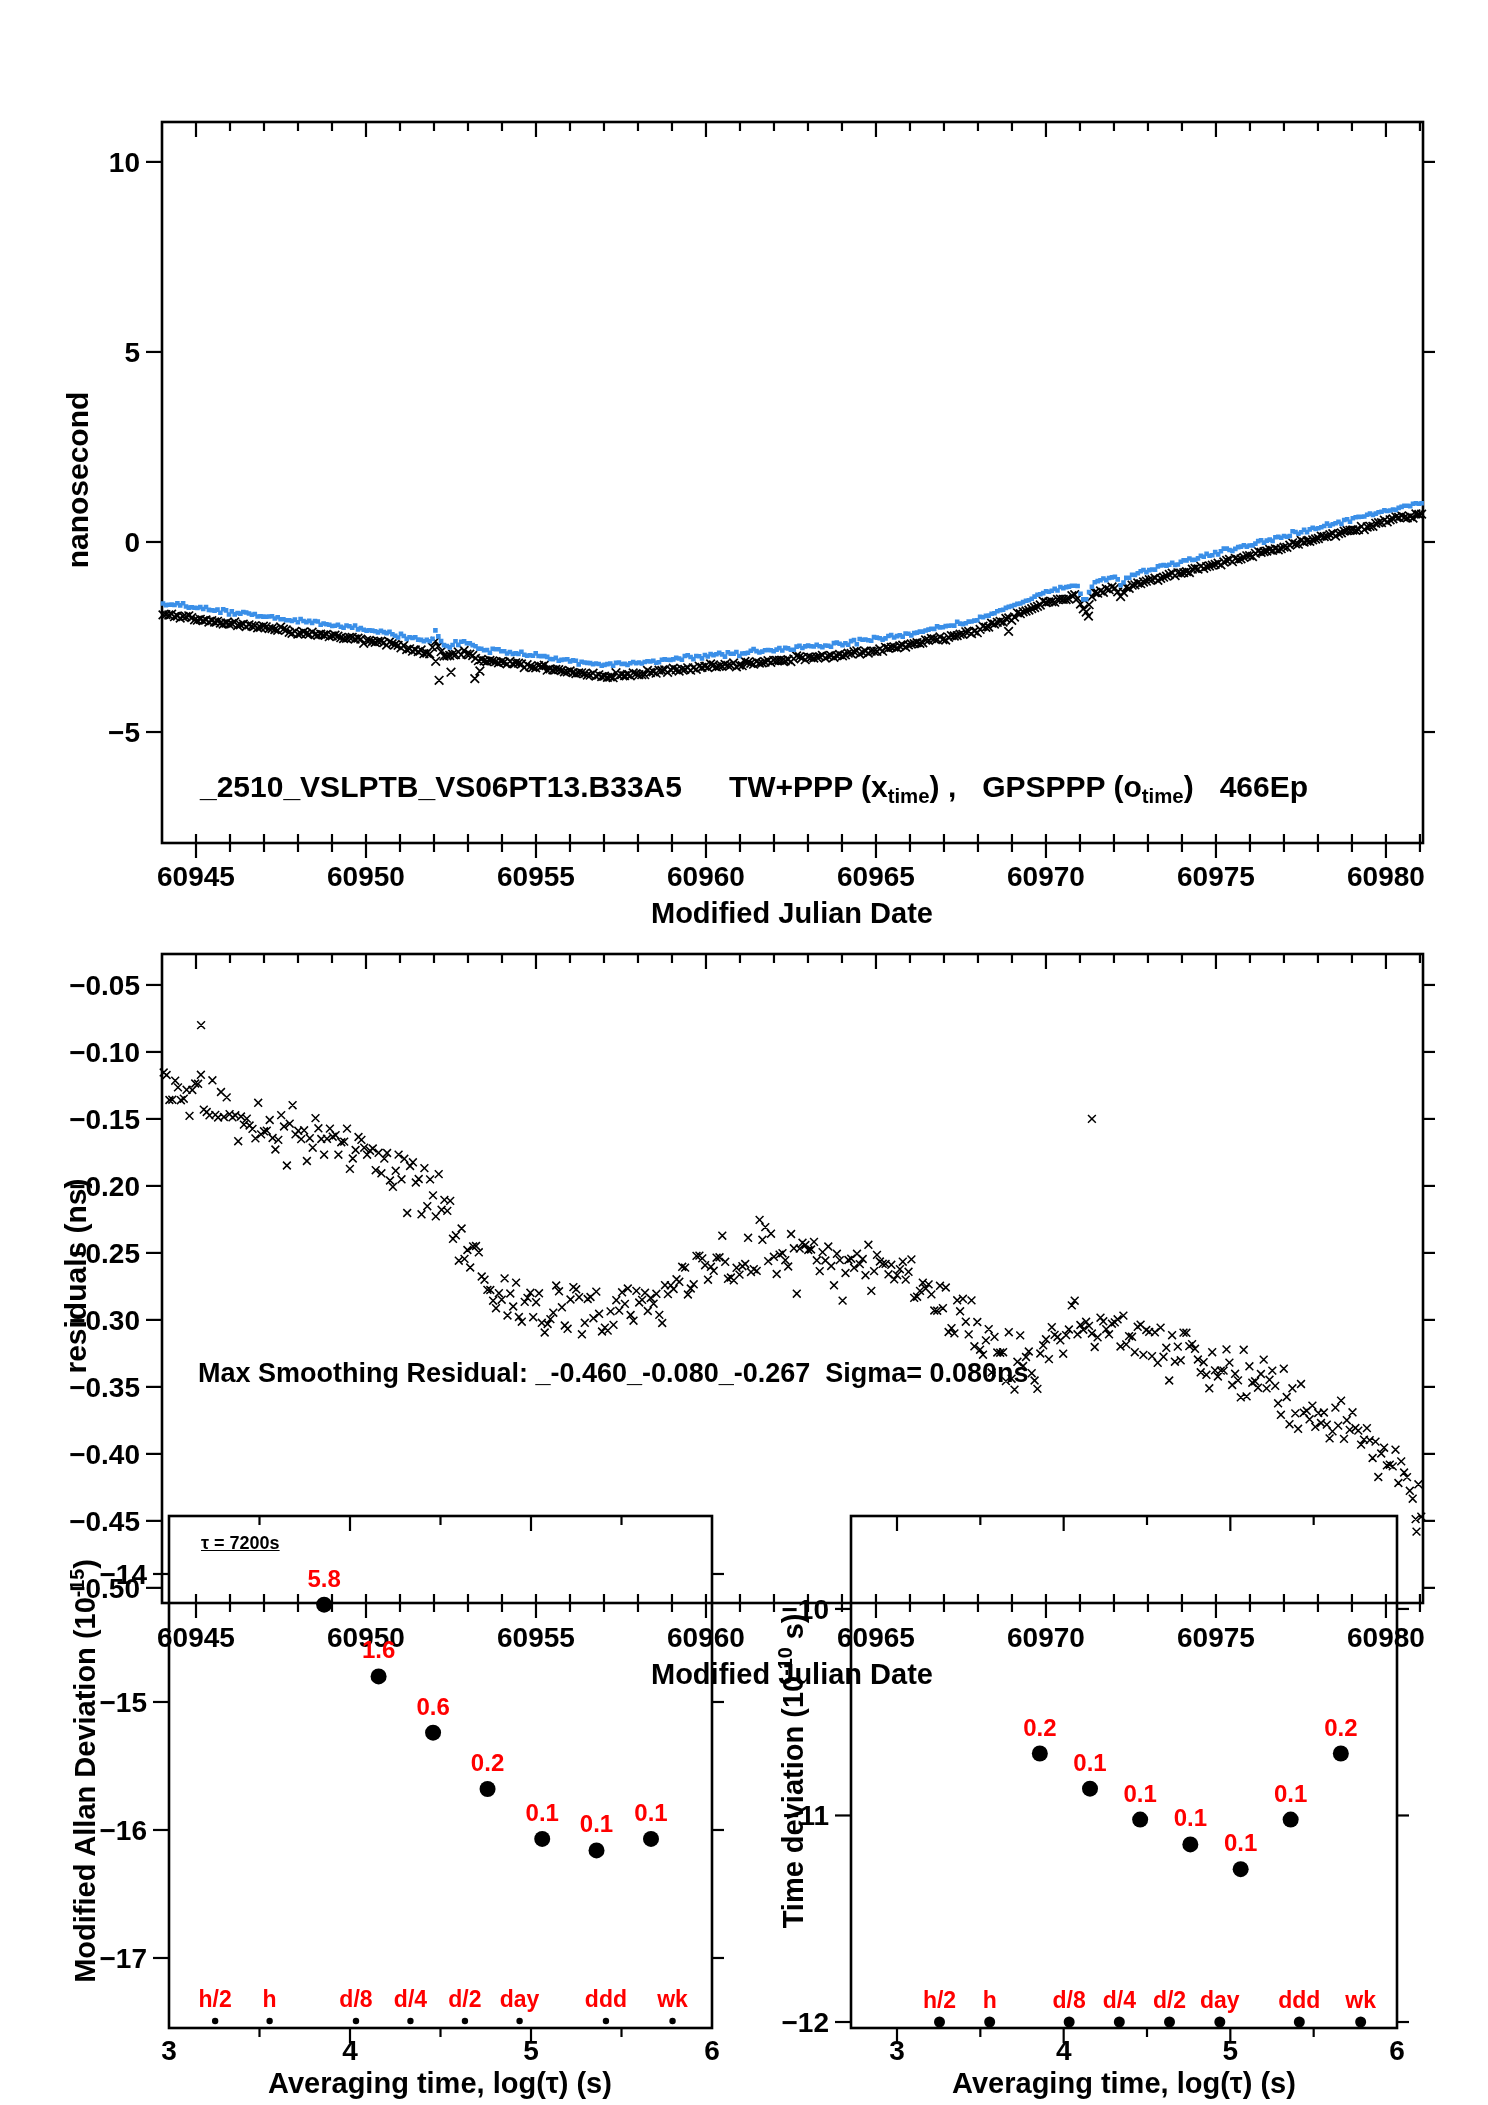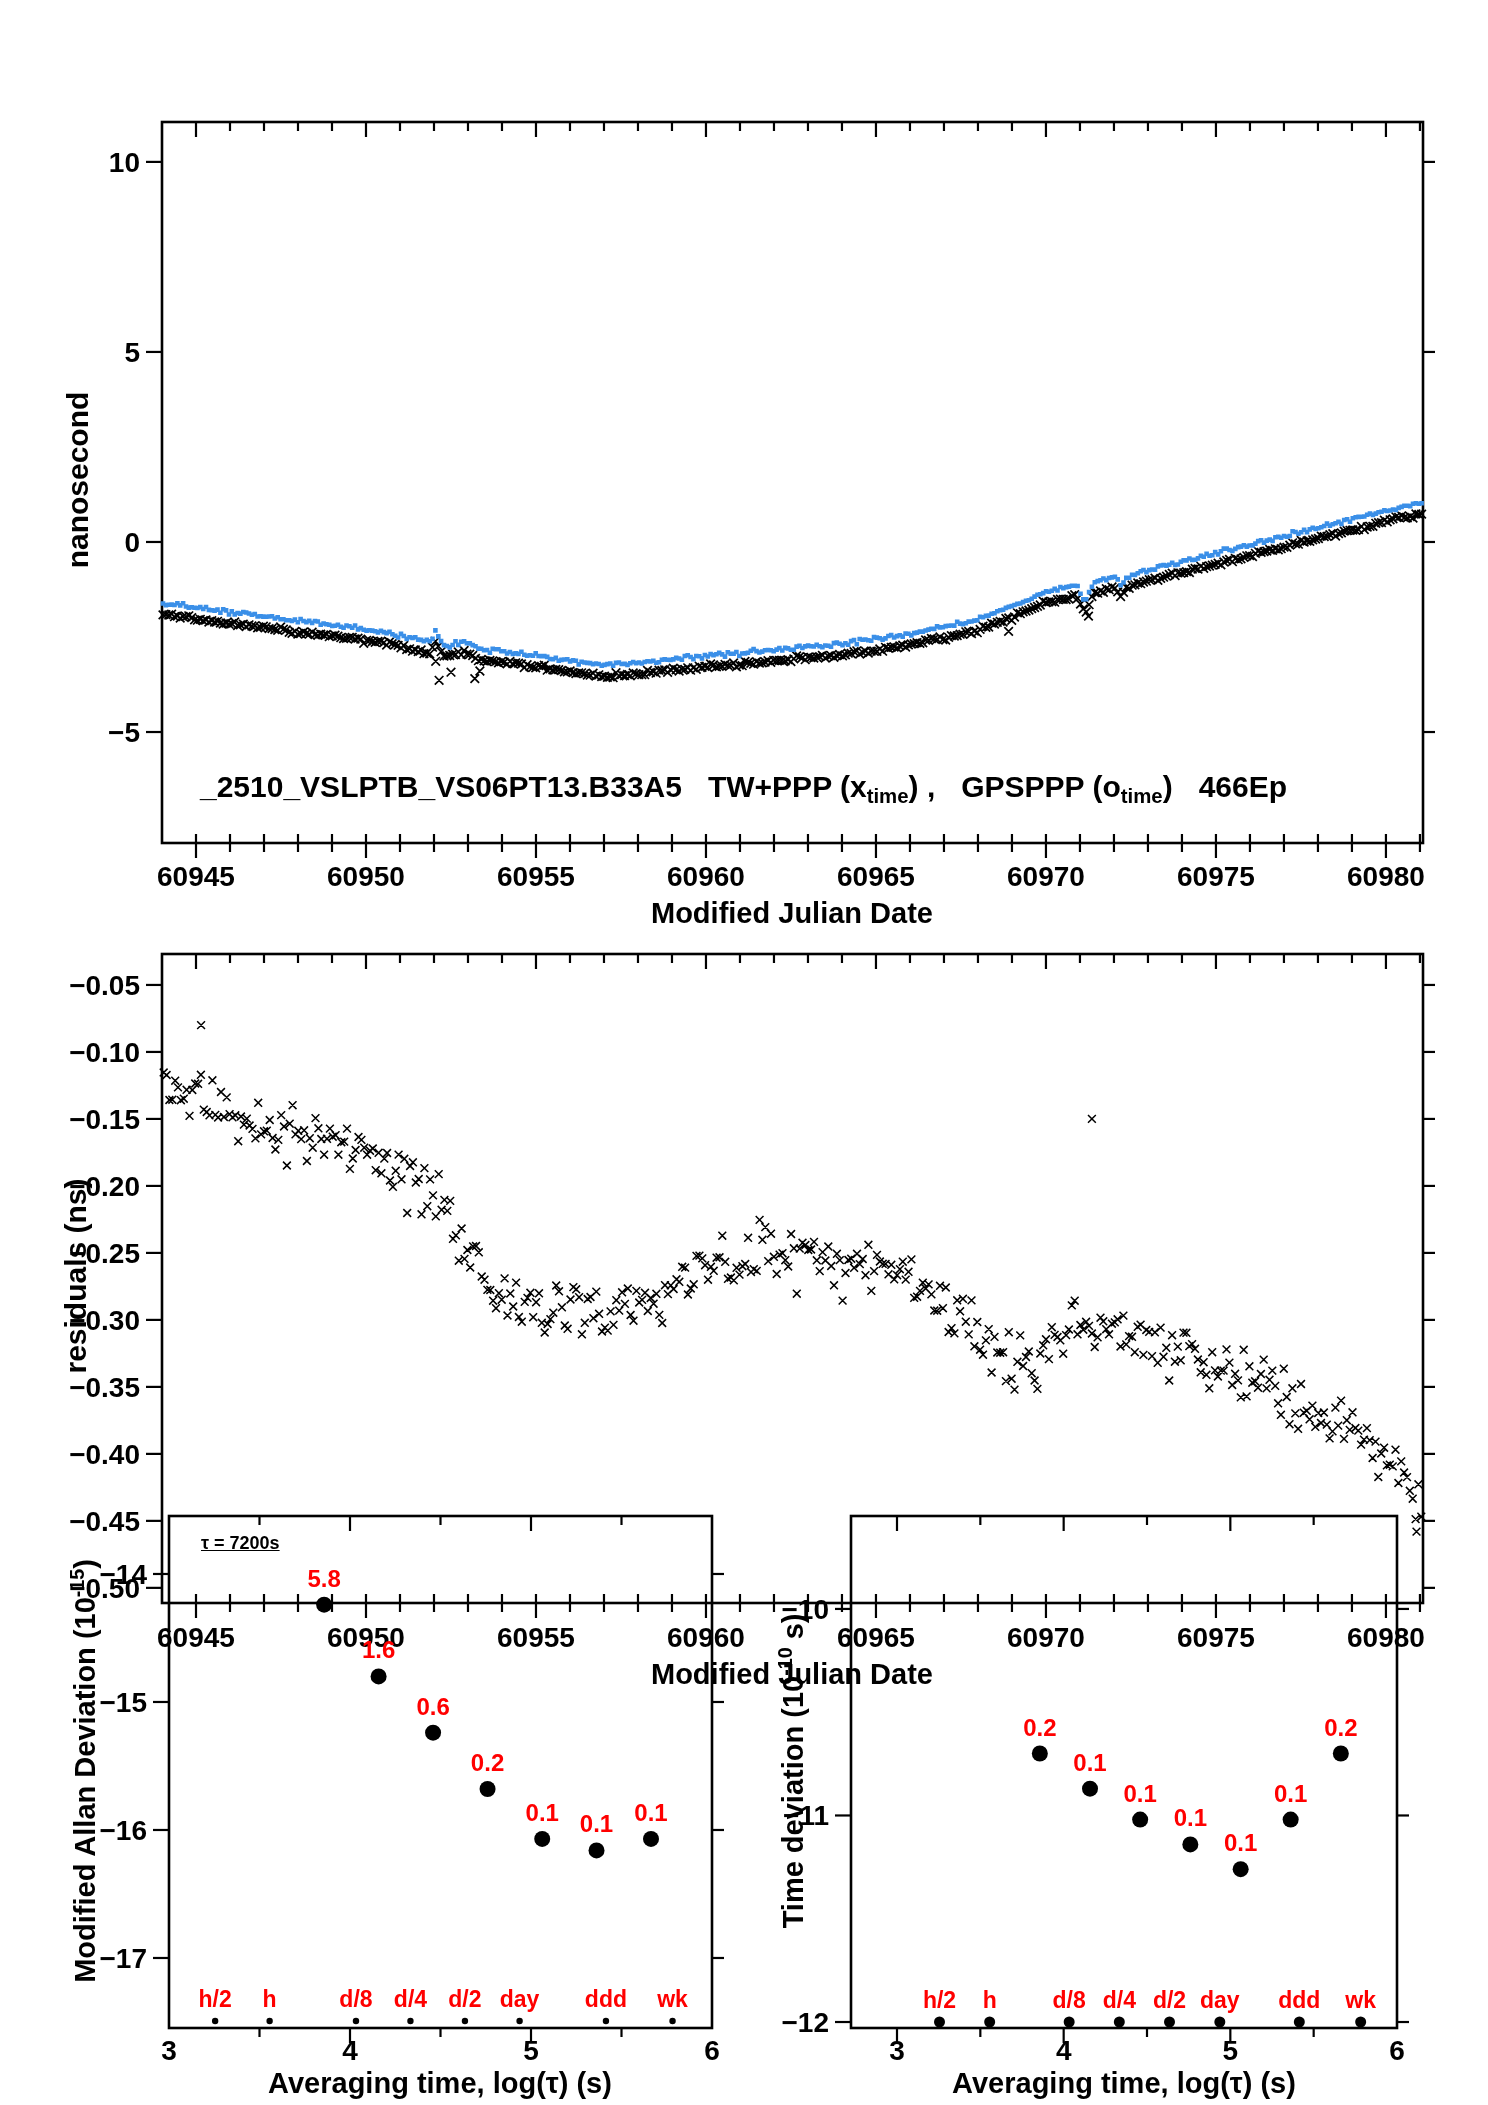--- a/index.html
+++ b/index.html
@@ -7,21 +7,21 @@
     position:relative;width:1488px;height:2105px;background:#ffffff;
     font-family:"Liberation Sans","DejaVu Sans",sans-serif;font-weight:bold;color:#000;
     overflow:hidden;
   }
   #plot{position:absolute;left:0;top:0;}
   .ov{position:absolute;white-space:nowrap;}
   .rot{transform:rotate(-90deg);text-align:center;}
   .sb{font-size:0.68em;vertical-align:-0.30em;}
   .sp{font-size:0.68em;vertical-align:0.55em;}
   #main-title{left:200px;top:770px;font-size:30px;}
-  #main-title .gap1{margin-right:26px;}
+  #main-title .gap1{margin-right:47px;}
   #main-title .gap2{margin-right:26px;}
   #resid-note{left:198px;top:1358px;font-size:27px;white-space:pre;}
   #tau-note{left:201px;top:1533px;font-size:18px;text-decoration:underline;}
   #yl1{width:420px;left:-132px;top:463px;font-size:30px;}
   #yl2{width:420px;left:-134px;top:1259px;font-size:30px;}
   #yl3{width:600px;left:-216px;top:1753px;font-size:29px;}
   #yl4{width:600px;left:492px;top:1753px;font-size:29px;}
   #xt1{width:600px;left:492px;top:897px;font-size:29px;text-align:center;}
   #xt2{width:600px;left:492px;top:1658px;font-size:29px;text-align:center;}
   #xt3{width:600px;left:140px;top:2067px;font-size:29px;text-align:center;}
@@ -429,20 +429,21 @@
       <circle cx="1299.3333333333333" cy="2022.0104881000402" r="5.5" fill="#000"></circle>
       <text x="1299.3333333333333" y="2008.0104881000402" font-size="23" font-family="&quot;Liberation Sans&quot;,&quot;DejaVu Sans&quot;,sans-serif" font-weight="bold" text-anchor="middle" fill="#ff0000">ddd</text>
       <circle cx="1360.6666666666667" cy="2022.0104881000402" r="5.5" fill="#000"></circle>
       <text x="1360.6666666666667" y="2008.0104881000402" font-size="23" font-family="&quot;Liberation Sans&quot;,&quot;DejaVu Sans&quot;,sans-serif" font-weight="bold" text-anchor="middle" fill="#ff0000">wk</text>
     </svg>
 
   <div class="ov" id="main-title">
     <span class="gap1">_2510_VSLPTB_VS06PT13.B33A5</span><span><span>TW+PPP (x</span><span class="sb">time</span><span class="gap2">) ,</span></span><span><span>GPSPPP (o</span><span class="sb">time</span><span class="gap2">)</span></span><span>466Ep</span>
   </div>
 
+  <div class="ov" id="resid-note">Max Smoothing Residual: _-0.460_-0.080_-0.267  Sigma= 0.080ns</div>
 
   <div class="ov" id="tau-note">τ = 7200s</div>
 
   <div class="ov rot" id="yl1">nanosecond</div>
   <div class="ov rot" id="yl2">residuals (ns)</div>
   <div class="ov rot" id="yl3"><span>Modified Allan Deviation (10</span><span class="sp">-15</span><span>)</span></div>
   <div class="ov rot" id="yl4"><span>Time deviation (10</span><span class="sp">-10</span><span> s)</span></div>
 
   <div class="ov" id="xt1">Modified Julian Date</div>
   <div class="ov" id="xt2">Modified Julian Date</div>

